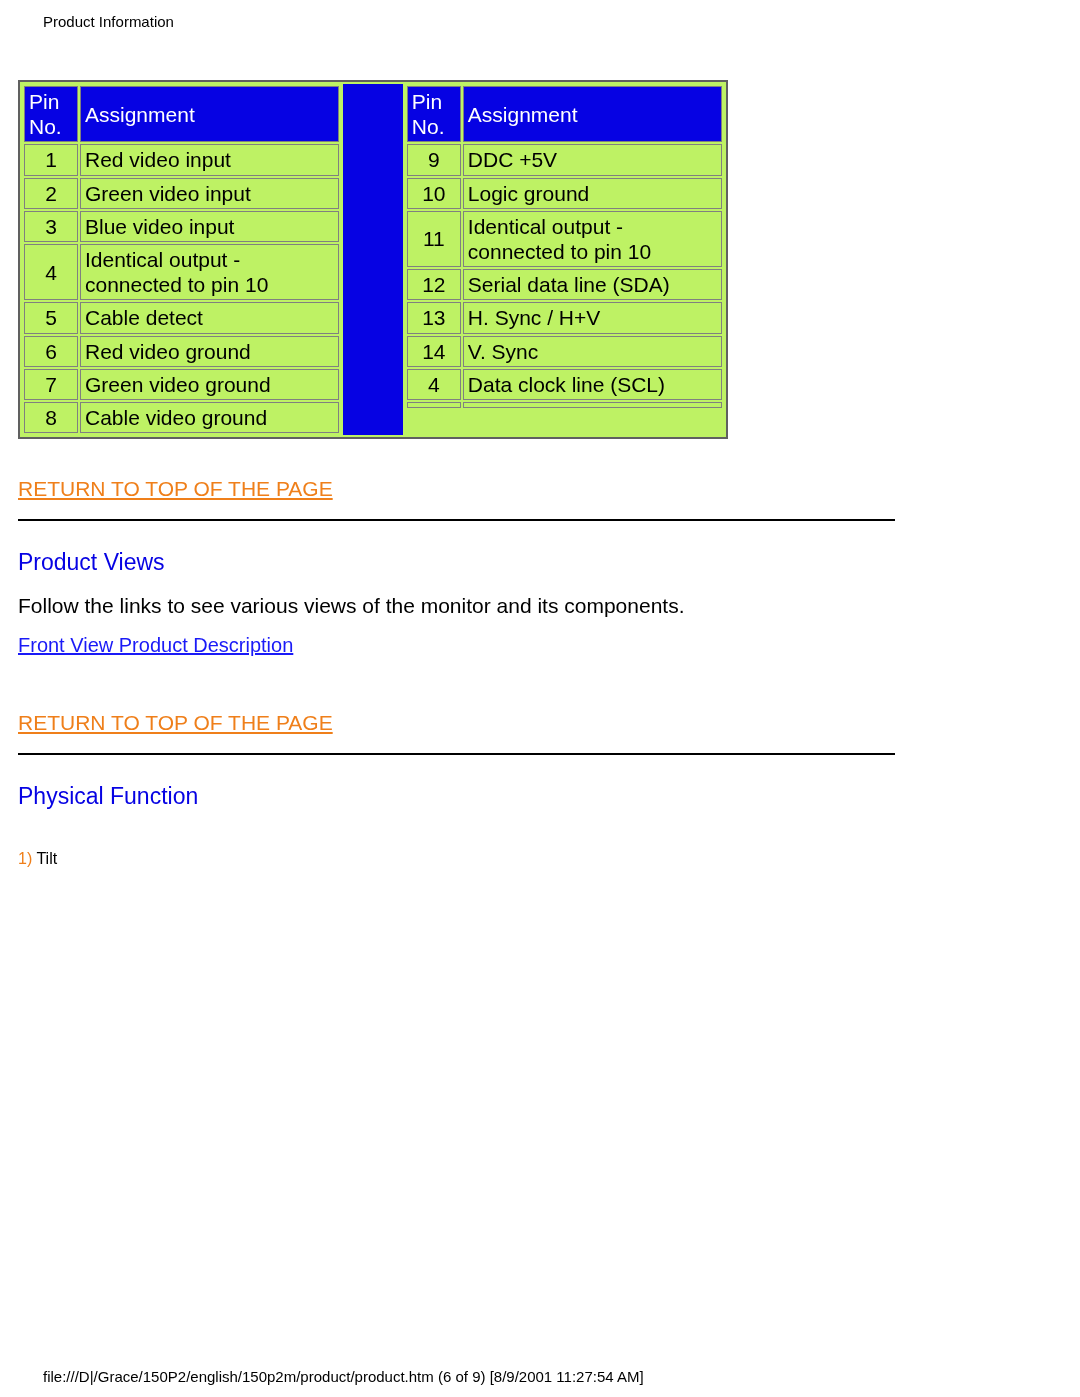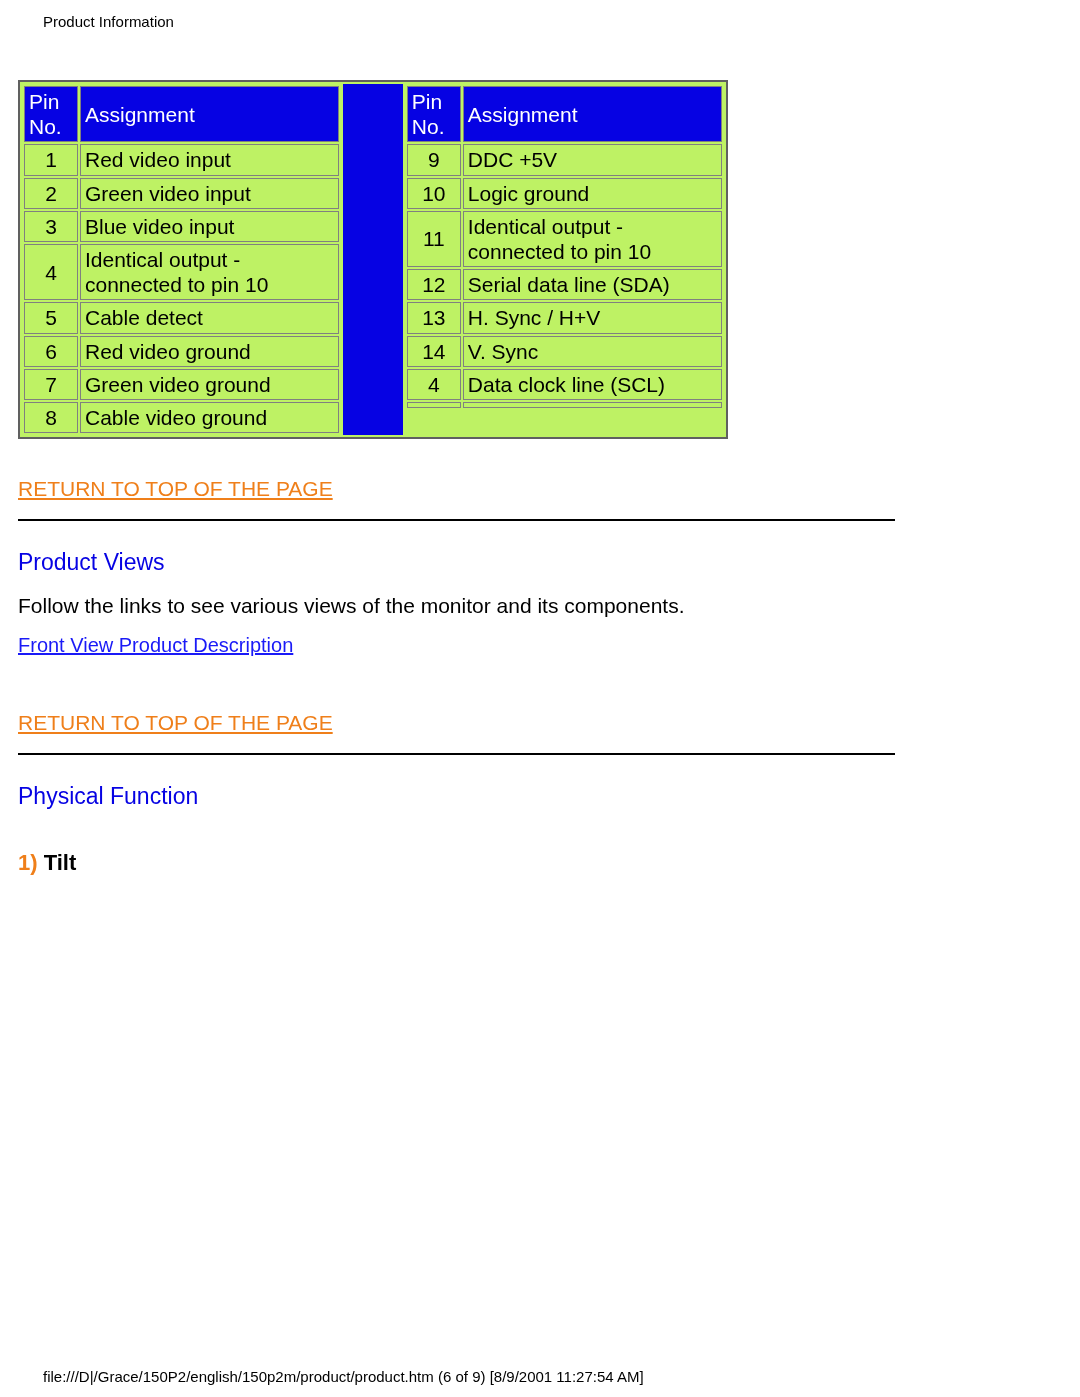--- a/index.html
+++ b/index.html
@@ -95,22 +95,22 @@
     margin: 0 0 16px 0;
   }
   .blue-link {
     color: #1a1af7;
     font-size: 20px;
     text-decoration: underline;
     display: inline-block;
     margin-bottom: 16px;
   }
   .sub-heading {
-    font-size: 22px;
-    font-weight: bold;
+    font-size: 16px;
+    font-weight: normal;
     margin: 40px 0 21px 0;
   }
   .sub-heading .num-orange {
     color: #ef7f1a;
   }
   .footer {
     position: absolute;
     bottom: 12px;
     left: 43px;
     font-size: 15px;

